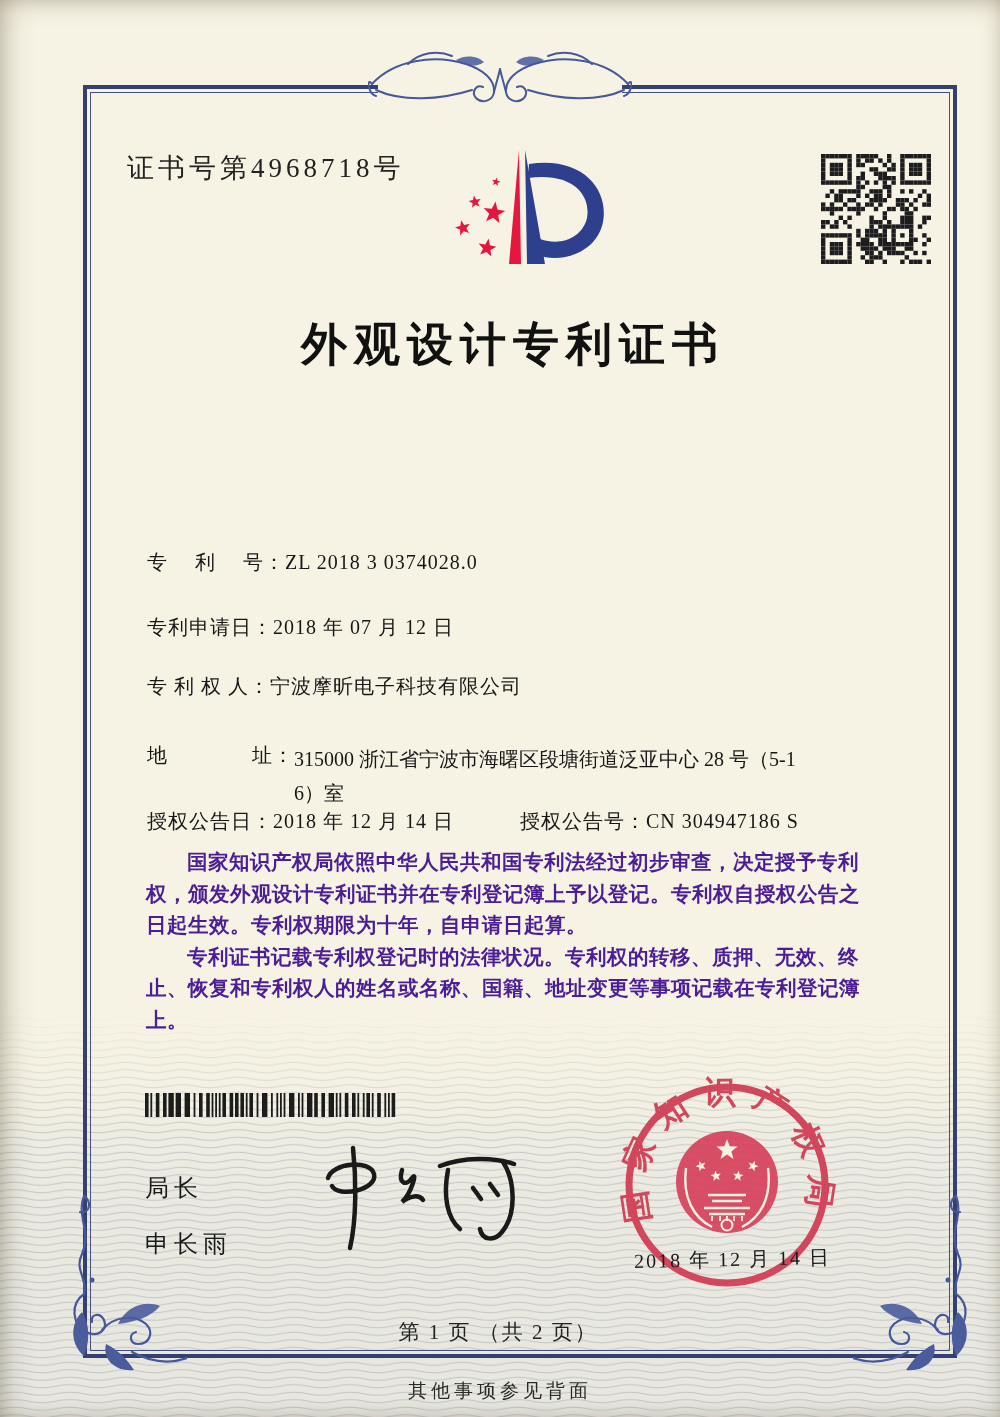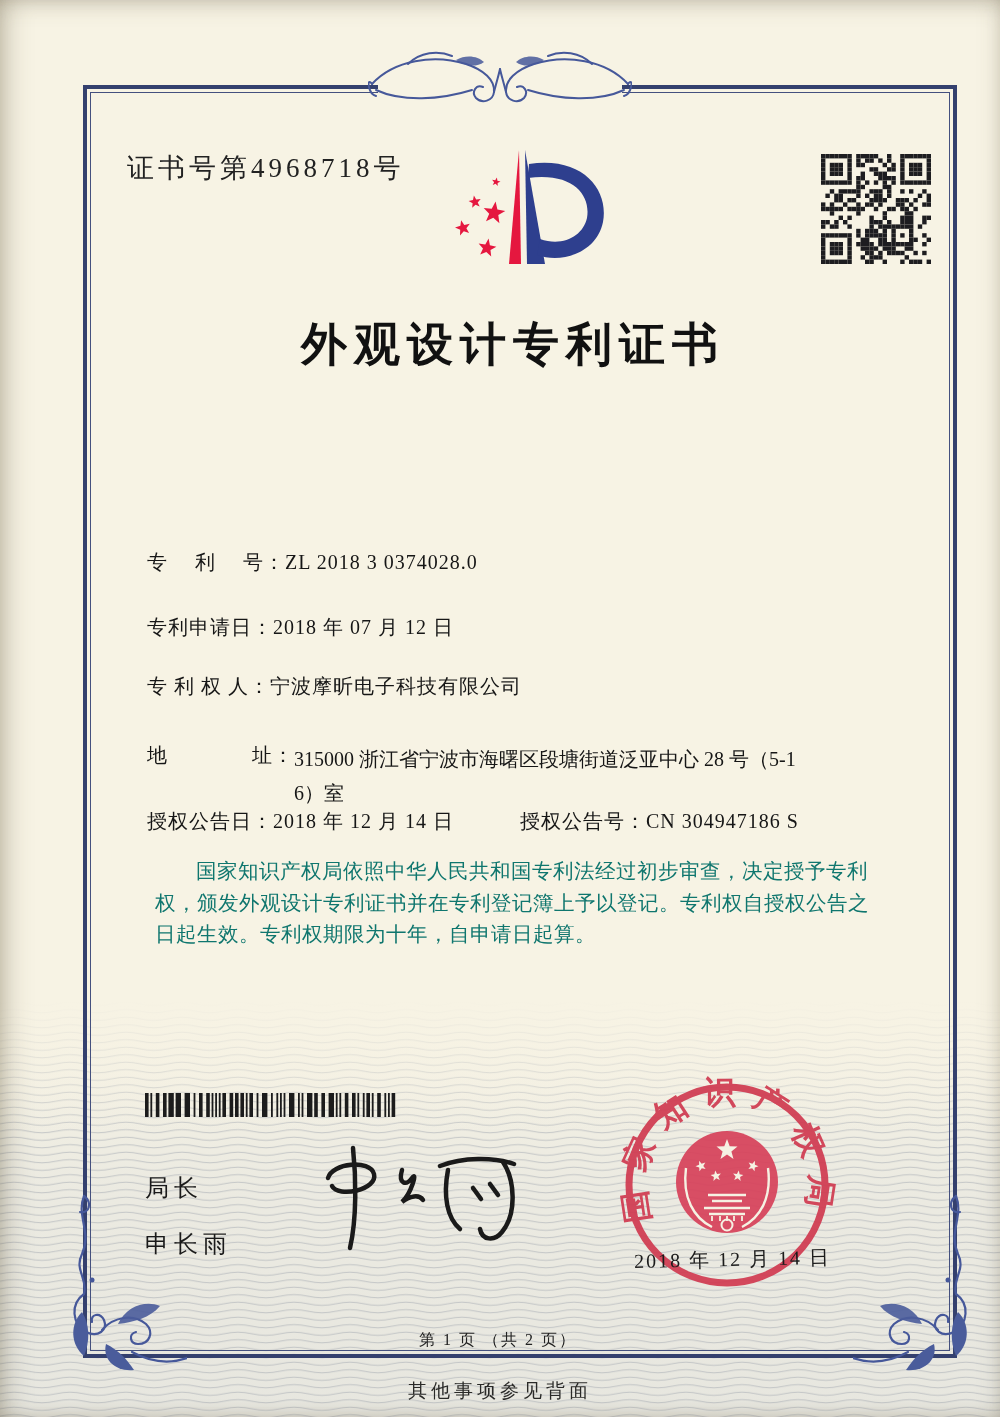--- a/index.html
+++ b/index.html
@@ -24,32 +24,32 @@
   .logo{position:absolute;left:423px;top:140px;}
   .qr{position:absolute;left:821px;top:154px;}
   .title{position:absolute;left:0;right:0;top:314px;text-align:center;
     font-size:46px;font-weight:bold;letter-spacing:7px;color:#111;margin-left:26px;}
   .f-row{position:absolute;left:147px;width:760px;font-size:20px;color:#161616;}
   .f-label{display:inline-block;letter-spacing:1px;}
   .f-value{letter-spacing:1px;}
   .addr-wrap{display:inline-block;vertical-align:top;width:560px;line-height:34px;}
   .pair2{position:absolute;left:373px;top:0;white-space:nowrap;}
   .paras{position:absolute;left:146px;top:847px;width:732px;}
-  .paras p{margin:9px;font-size:20.5px;line-height:31.5px;text-indent:2em;
-    letter-spacing:.5px;color:#0f766e;}
+  .paras p{margin:0;font-size:20.5px;line-height:31.5px;text-indent:2em;
+    letter-spacing:.5px;color:#4c1d95;font-weight:bold;}
   .barcode{position:absolute;left:145px;top:1093px;}
   .signer{position:absolute;left:145px;top:1172px;z-index:2;
     font-family:"Liberation Sans","DejaVu Sans",sans-serif;font-size:24px;letter-spacing:5px;color:#1a1a1a;}
   .signer .name{margin-top:24px;}
   .signature{position:absolute;left:298px;top:1136px;z-index:2;}
   .seal{position:absolute;left:612px;top:1070px;z-index:2;}
   .seal-date{position:absolute;left:634px;top:1246px;z-index:3;font-size:20px;
     letter-spacing:2px;color:#1b1b1b;transform:rotate(-1.2deg);}
   .page-num{position:absolute;left:0;right:4px;top:1318px;text-align:center;
-    font-size:16px;letter-spacing:2px;color:#222;z-index:2;margin-top:12px;}
+    font-size:21px;letter-spacing:2px;color:#222;z-index:2;}
   .back-note{position:absolute;left:0;right:0;top:1378px;text-align:center;
     font-size:19px;letter-spacing:4px;color:#2a2a28;z-index:2;}
 </style>
 </head>
 <body>
 
 <svg class="waves" width="1000" height="417" viewBox="0 0 1000 417">
   <defs>
     <pattern id="wv" width="56" height="7.5" patternUnits="userSpaceOnUse">
       <path d="M0,3.8 Q14,0.5 28,3.8 T56,3.8" fill="none" stroke="#b2b6bb" stroke-width="1"></path>
@@ -467,20 +467,21 @@
   <div class="f-row" style="top:742px">
     <span class="f-label" style="vertical-align:top">地　　　　址：</span><span class="addr-wrap"><span>315000 浙江省宁波市海曙区段塘街道泛亚中心 28 号（5-1</span><br><span>6）室</span></span>
   </div>
   <div class="f-row" style="top:808px">
     <span class="f-label">授权公告日：</span><span class="f-value">2018 年 12 月 14 日</span>
     <span class="pair2"><span class="f-label">授权公告号：</span><span class="f-value">CN 304947186 S</span></span>
   </div>
 
   <div class="paras">
     <p>国家知识产权局依照中华人民共和国专利法经过初步审查，决定授予专利权，颁发外观设计专利证书并在专利登记簿上予以登记。专利权自授权公告之日起生效。专利权期限为十年，自申请日起算。</p>
+    <p>专利证书记载专利权登记时的法律状况。专利权的转移、质押、无效、终止、恢复和专利权人的姓名或名称、国籍、地址变更等事项记载在专利登记簿上。</p>
   </div>
 
   <svg class="barcode" width="256" height="24" viewBox="0 0 256 24">
     <g id="bc-g" fill="#1c1c1c">
         <rect x="0.0" y="0" width="3.6" height="24"></rect>
         <rect x="5.4" y="0" width="1.8" height="24"></rect>
         <rect x="10.8" y="0" width="3.6" height="24"></rect>
         <rect x="18.0" y="0" width="3.6" height="24"></rect>
         <rect x="23.4" y="0" width="5.4" height="24"></rect>
         <rect x="30.6" y="0" width="5.4" height="24"></rect>

